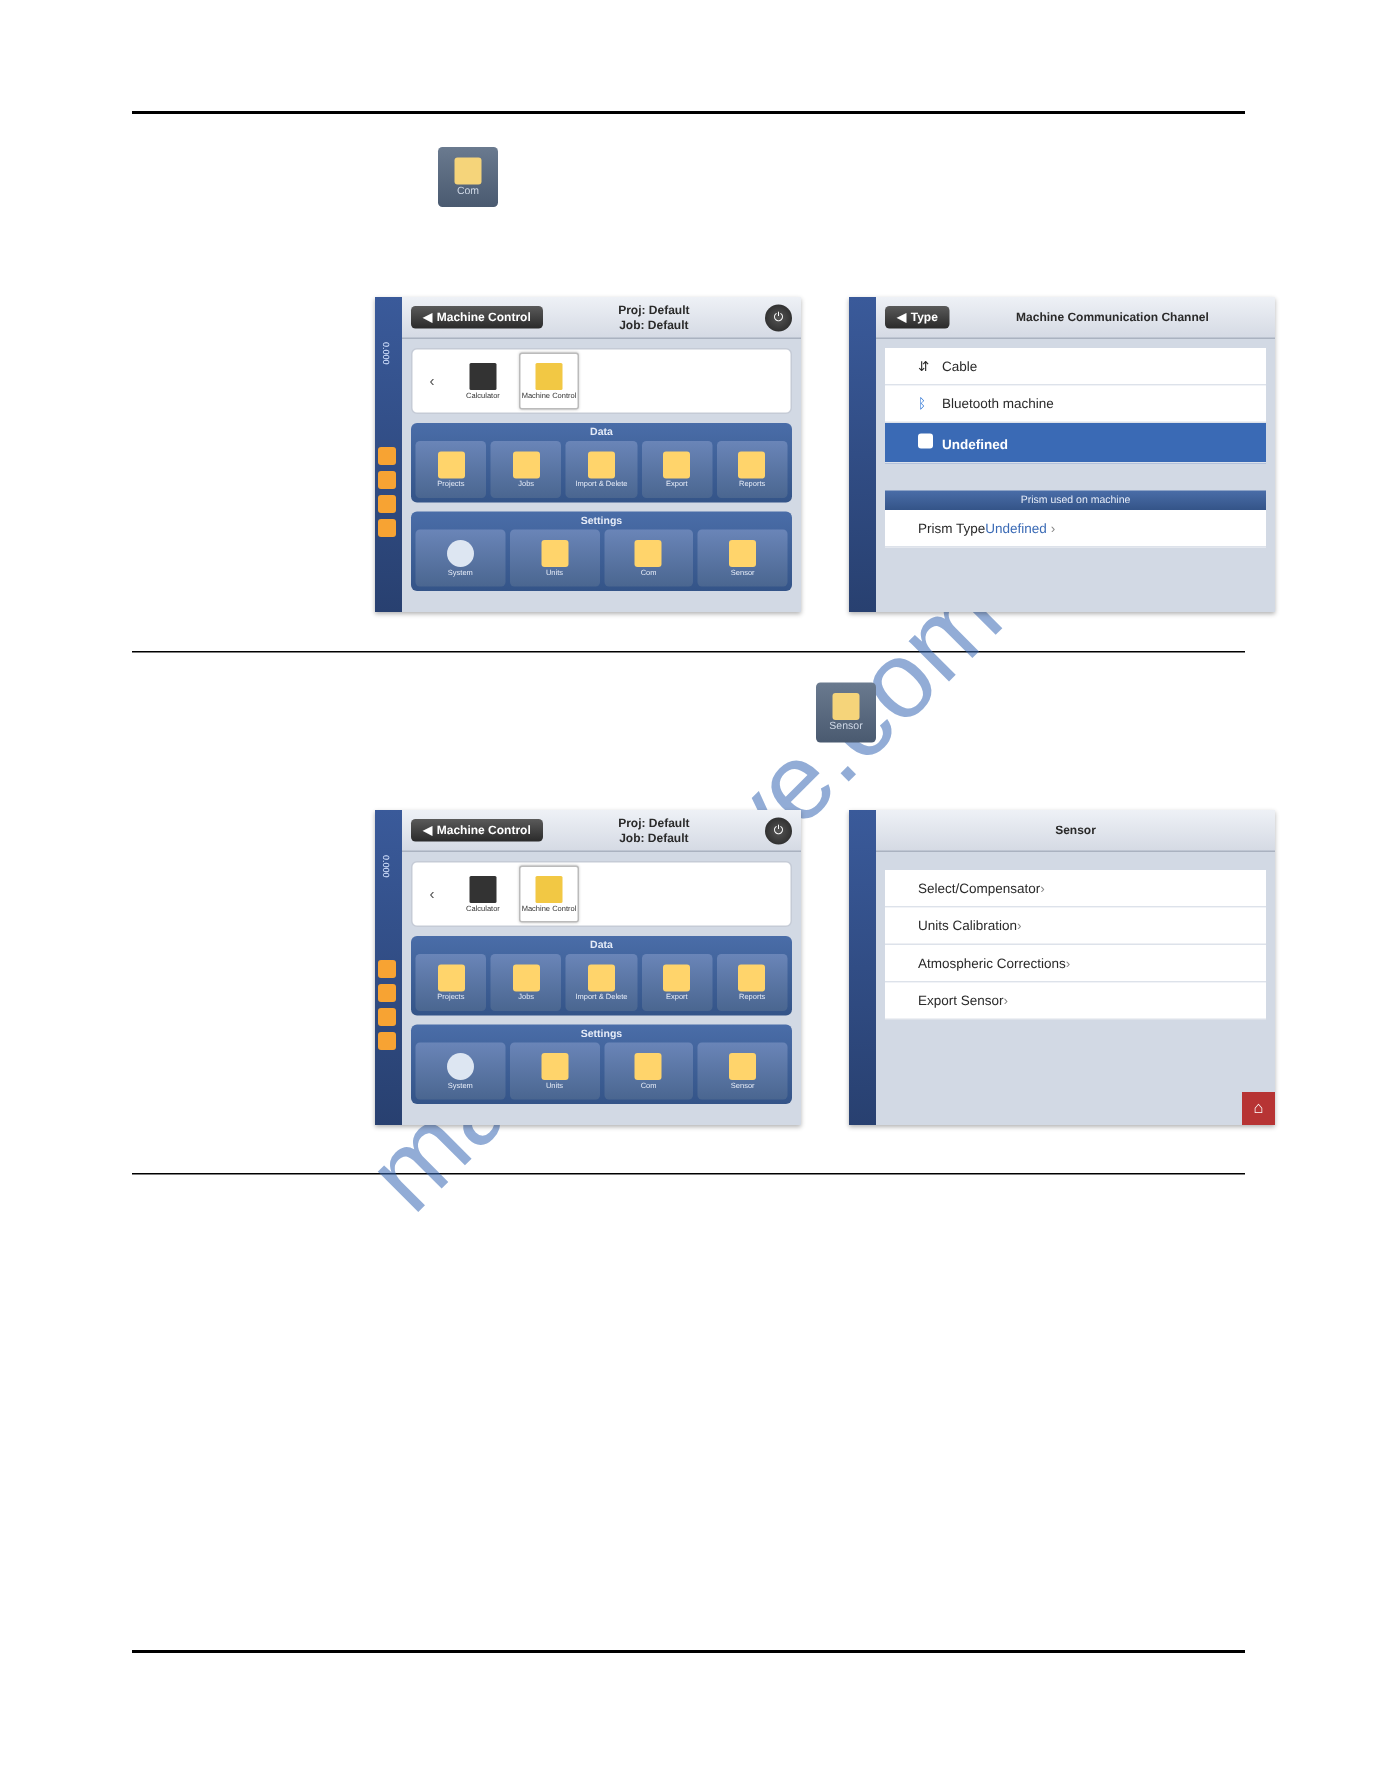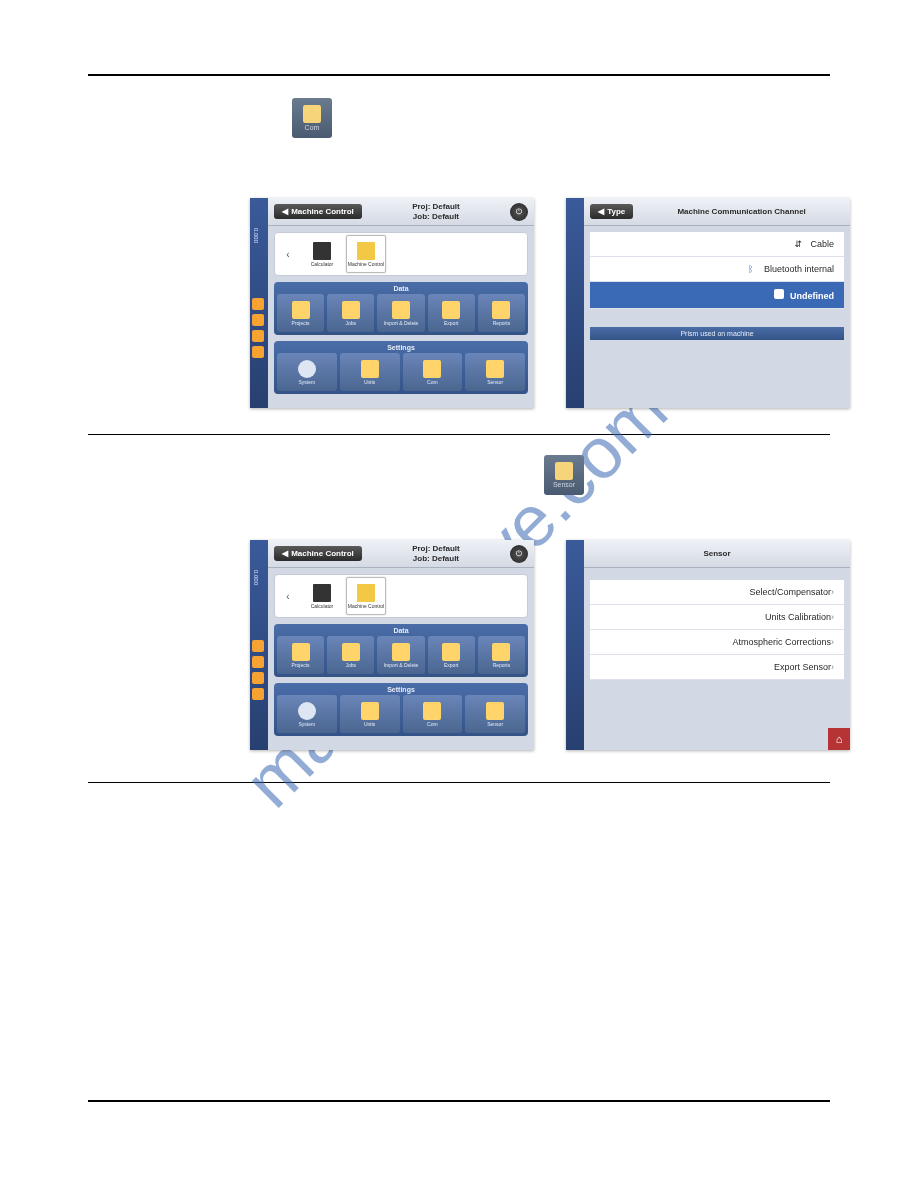--- a/index.html
+++ b/index.html
@@ -174,26 +174,26 @@
       width: 18px; height: 18px; background: #ffd46b; border-radius: 2px; margin-bottom: 1px;
     }
     .sect-tile .ico.clock { background: #dde6f2; border-radius: 50%; }
     .list {
       position: absolute;
       left: 24px; right: 6px; top: 34px;
     }
     .list-row {
       background: #fff;
       border-bottom: 1px solid #dde2ea;
-      padding: 7px 10px;
+      padding: 7px 22px;
       font-size: 9px;
       color: #2a2a2a;
       display: flex;
       align-items: center;
-      justify-content: flex-end;
+      justify-content: flex-start;
     }
     .list-row.selected {
       background: #3a6ab5;
       color: #fff;
       font-weight: bold;
     }
     .list-row .row-icon {
       width: 10px; height: 10px; margin-right: 6px;
       display: inline-block;
     }
@@ -337,27 +337,31 @@
       <span>◀</span>
       <span>Type</span>
     </div>
     <div class="hdr-title">Machine Communication Channel</div>
   </div>
   <div class="list" style="top:34px">
     <div class="list-row">
       <span><span class="row-icon">⇵</span><span>Cable</span></span>
     </div>
     <div class="list-row">
-      <span><span class="row-icon" style="color:#2a72d4">ᛒ</span><span>Bluetooth internal</span></span>
+      <span><span class="row-icon" style="color:#2a72d4">ᛒ</span><span>Bluetooth machine</span></span>
     </div>
     <div class="list-row selected">
       <span><span class="row-icon" style="background:#fff;border-radius:2px"></span><span>Undefined</span></span>
     </div>
     <div style="height:18px"></div>
     <div class="list-section-hdr">Prism used on machine</div>
+    <div class="list-row">
+      <span>Prism Type</span>
+      <span style="color:#3a6ab5"><span>Undefined</span> <span class="chev">›</span></span>
+    </div>
   </div>
 </div>
 
 <div class="panel p3">
   <div class="panel-sidebar">
     <div class="sb-dash">0.000</div>
     <div class="sb-icons">
         <div></div>
         <div></div>
         <div></div>

